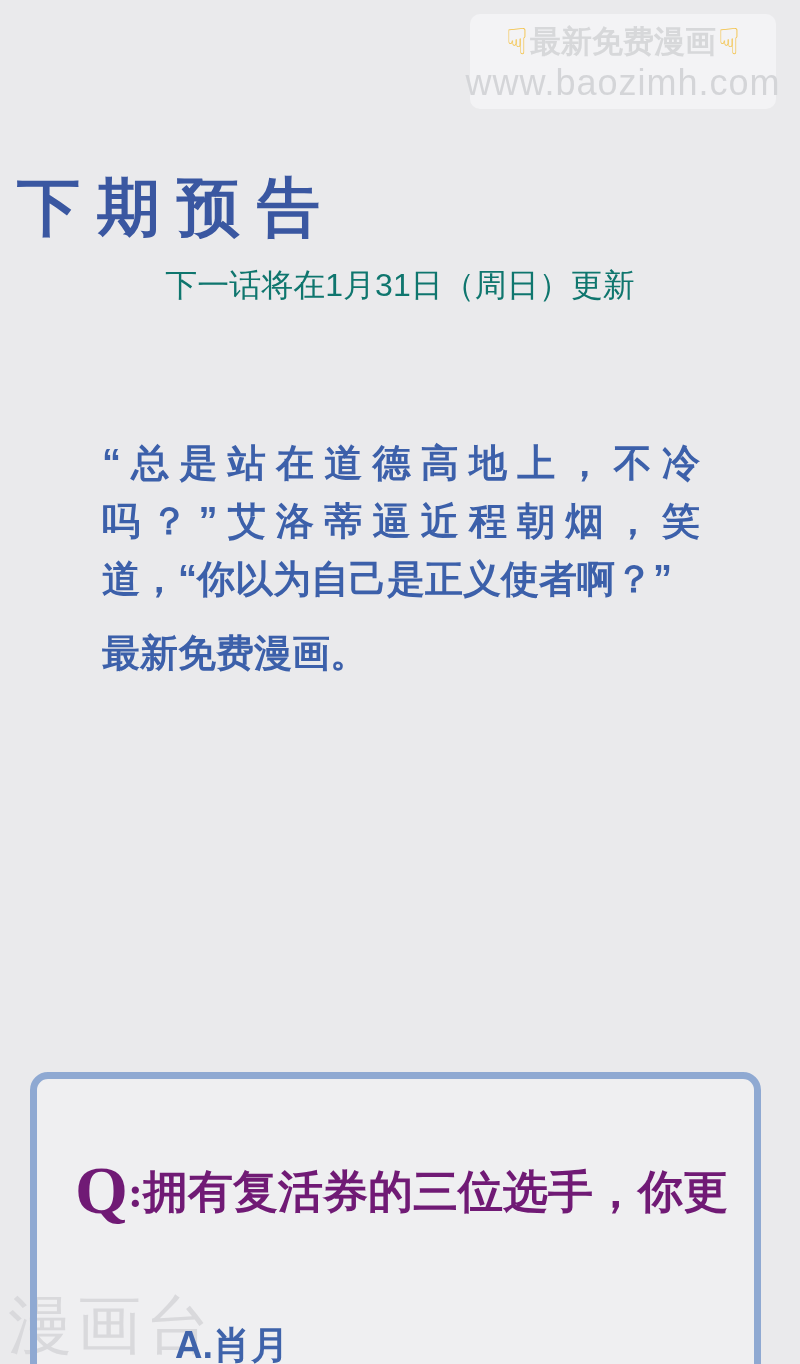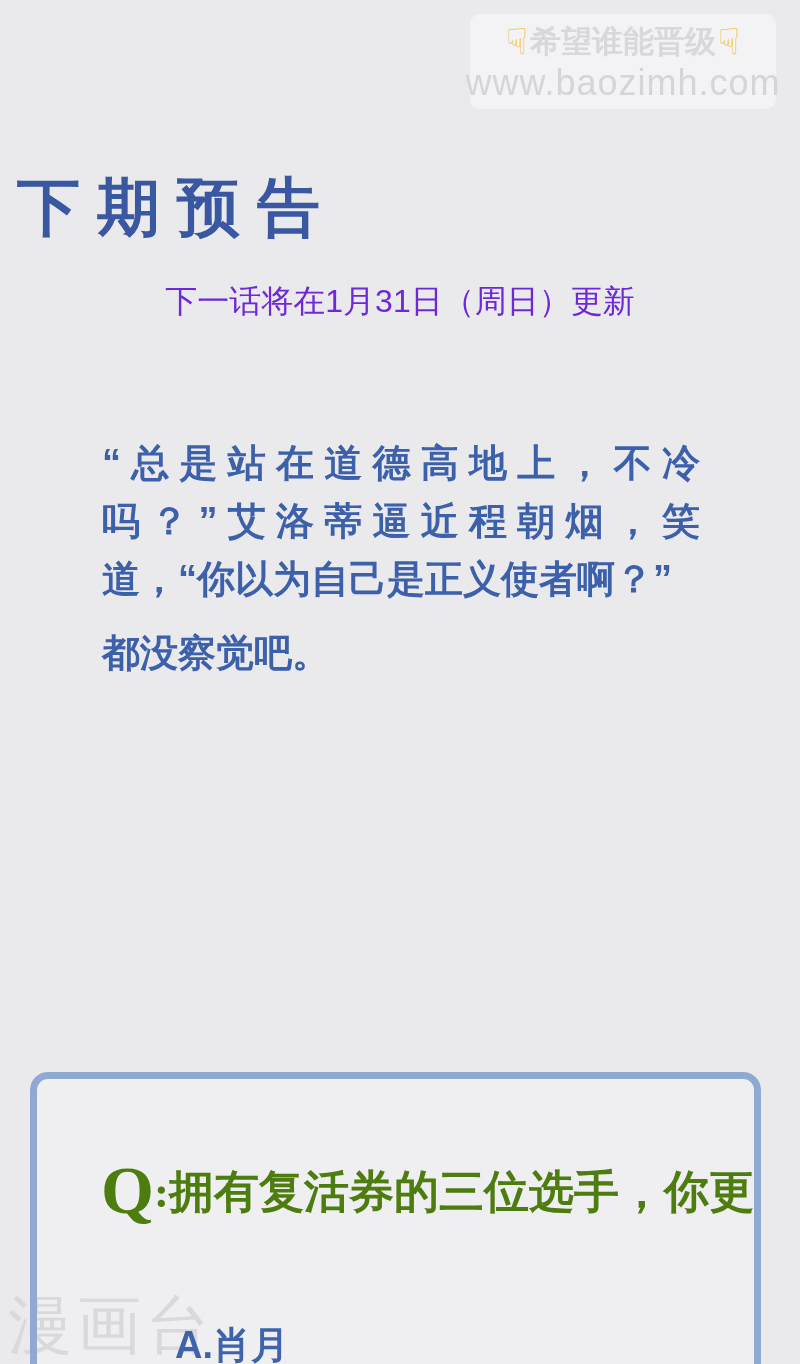--- a/index.html
+++ b/index.html
@@ -37,24 +37,24 @@
 
   
   .title {
     position: absolute; left: 0; top: 165px; width: 100%;
     font-size: 63px; font-weight: bold;
     color: #3a57a1;
     letter-spacing: 17px; text-indent: 17px;
     white-space: nowrap;
   }
   .subtitle {
-    position: absolute; left: 0; top: 280px; width: 100%;
+    position: absolute; left: 0; top: 264px; width: 100%;
     text-align: center;
     font-size: 32px;
-    color: #6d28d9;
+    color: #0f766e;
     white-space: nowrap;
   }
 
   
   .preview-text {
     position: absolute; left: 86px; top: 418px;
     width: 630px;
     font-size: 38px; font-weight: bold;
     line-height: 58px;
     color: #3c60aa;
@@ -80,56 +80,56 @@
   .poll-box {
     position: absolute; left: 30px; top: 1072px;
     width: 717px; height: 326px;
     border: 7px solid #8fa9d2;
     border-radius: 18px;
     background: transparent;
     z-index: 2;
   }
   .poll-question {
     margin-top: 86px;
-    text-align: right;
+    text-align: center;
     font-family: "Liberation Serif", serif;
     font-weight: bold;
     font-size: 45px; line-height: 50px;
-    color: #4d7c0f;
+    color: #701a75;
     padding-left: 12px;
   }
   .q-letter { font-size: 68px; line-height: 50px; vertical-align: -6px; }
   .q-line2 { display: block; }
 
   .poll-option {
     position: absolute; left: 175px; top: 1320px;
     font-size: 38px; font-weight: bold;
     color: #3f63aa;
     z-index: 3;
     white-space: nowrap;
   }
 </style>
 </head>
 <body>
 
 <div class="banner">
   <div class="banner-line1">
     <span class="banner-icon">☟</span>
-      <span>希望谁能晋级</span>
+      <span>最新免费漫画</span>
       <span class="banner-icon">☟</span>
   </div>
   <div class="banner-line2">www.baozimh.com</div>
 </div>
 
 <div class="title">下期预告</div>
 <div class="subtitle">下一话将在1月31日（周日）更新</div>
 
 <div class="preview-text">
   <p>“总是站在道德高地上，不冷吗？”艾洛蒂逼近程朝烟，笑道，“你以为自己是正义使者啊？”</p>
-  <p>都没察觉吧。</p>
+  <p>最新免费漫画。</p>
 </div>
 
 <div class="poll-fill"></div>
 
 <div class="watermark">漫画台</div>
 
 <div class="poll-box">
   <div class="poll-question">
     <span class="q-letter">Q</span><span>:拥有复活券的三位选手，你更</span>
   </div>

